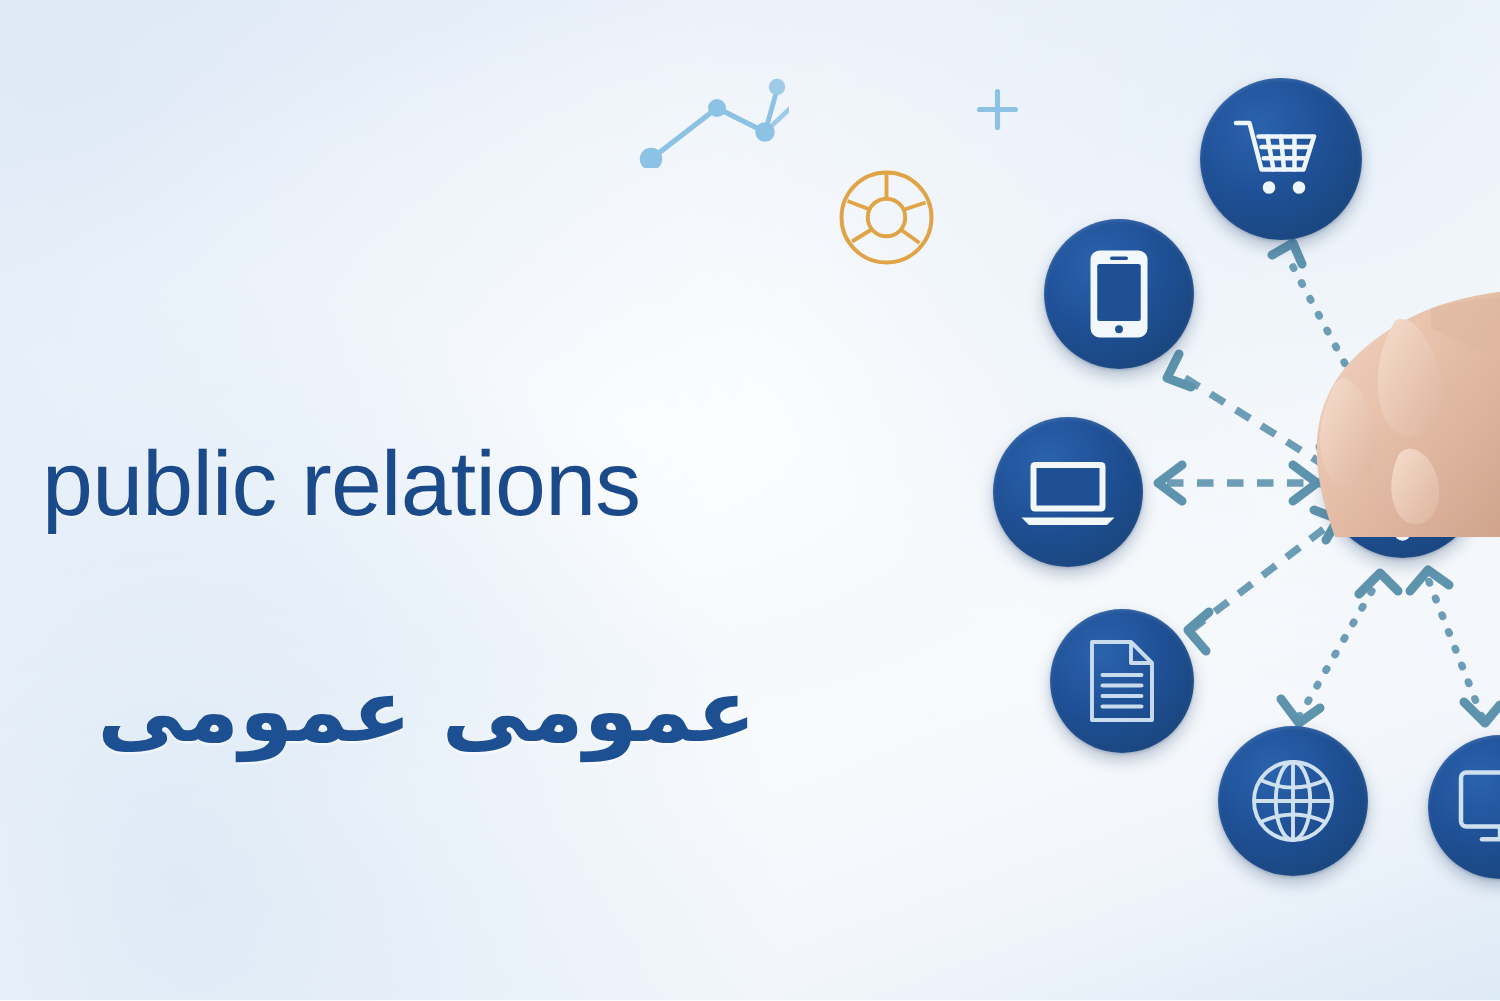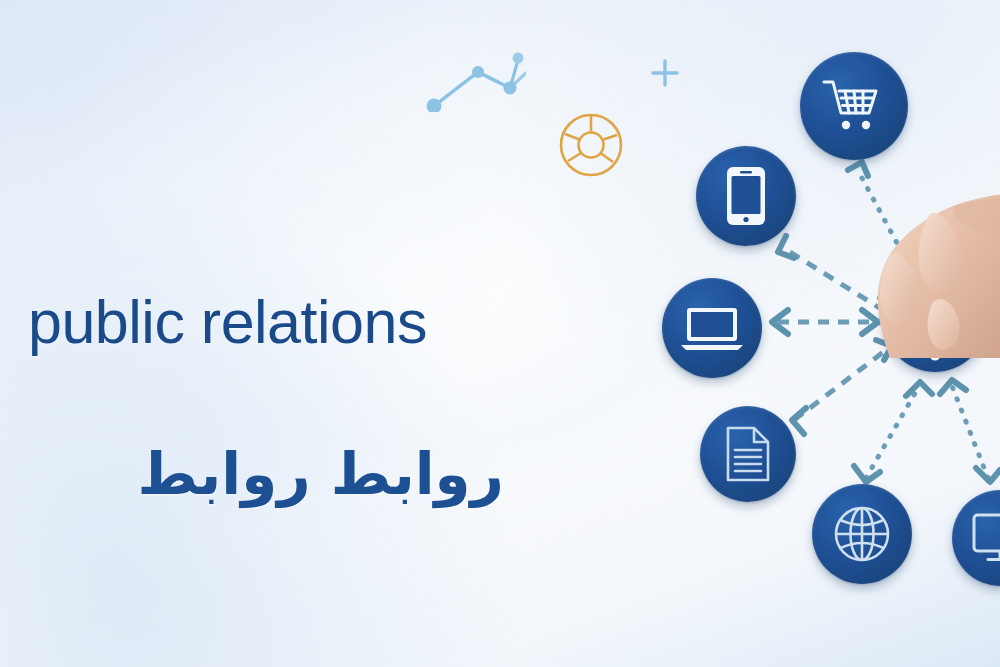--- a/index.html
+++ b/index.html
@@ -302,16 +302,16 @@
     <path d="M98 196 C92 210 92 224 98 234 C104 244 116 244 122 234 C128 224 126 208 118 198
              C112 191 103 188 98 196 Z" fill="url(#skinG2)"></path>
 
     <path d="M96 106 C86 122 82 144 86 162 C90 180 104 188 116 180 C128 172 130 152 124 134
              C118 116 106 100 96 106 Z" fill="url(#skinG2)" opacity="0.96"></path>
 
     <path d="M120 98 C140 92 164 90 170 90 L170 128 C150 126 132 118 120 110 Z" fill="#dfb69f" opacity=".55"></path>
   </svg>
 
   <div id="headline-en">public relations</div>
-  <div id="headline-fa">روابط روابط</div>
+  <div id="headline-fa">عمومی عمومی</div>
 
 
 </div>
 
 </body></html>

